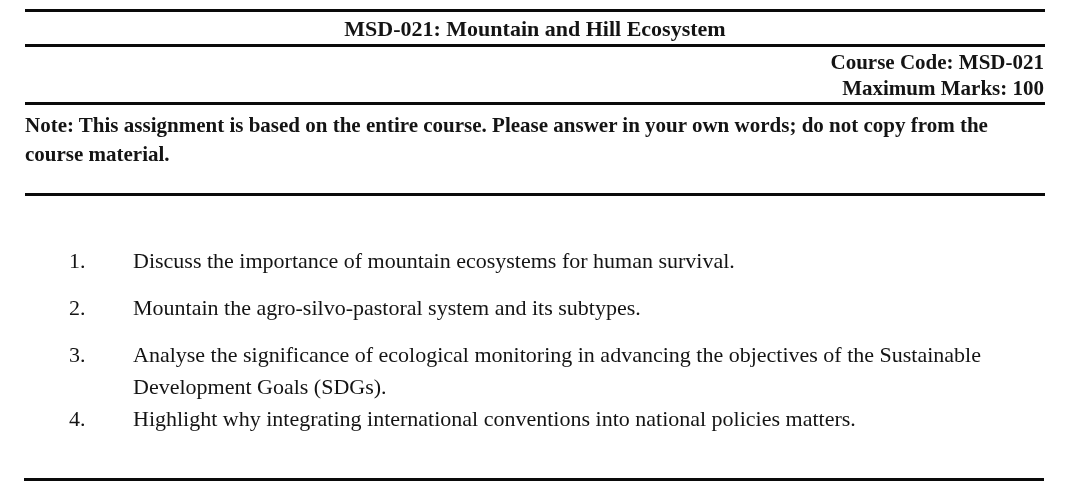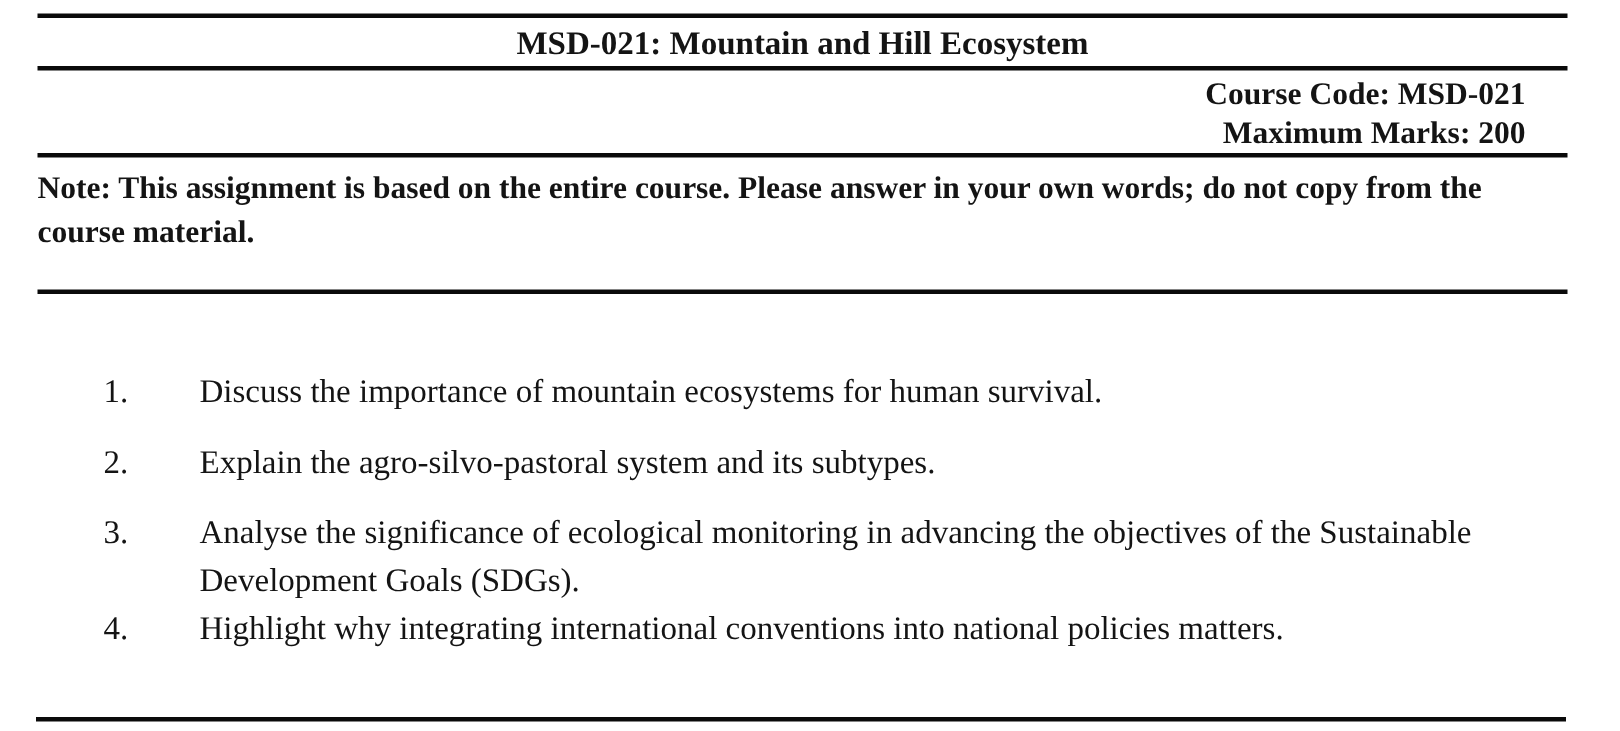--- a/index.html
+++ b/index.html
@@ -27,21 +27,21 @@
     font-weight: bold;
     font-size: 22px;
     line-height: 31px;
     padding: 1px 35px 0 25px;
   }
   .header-right {
     text-align: right;
     font-weight: bold;
     font-size: 21px;
     line-height: 26px;
-    padding: 2px 63px 1px 25px;
+    padding: 2px 36px 1px 25px;
   }
   .header-right div { white-space: nowrap; }
   .note-block {
     font-weight: bold;
     font-size: 21px;
     line-height: 29px;
     padding: 6px 58px 24px 25px;
   }
   .note-block .note-para { margin: 0; font-family: Liberation Serif, serif; }
   .questions {
@@ -74,41 +74,41 @@
 <div class="page">
 
   <div class="rule rule-top"></div>
 
   <div class="doc-title">MSD-021: Mountain and Hill Ecosystem</div>
 
   <div class="rule"></div>
 
   <div class="header-right">
     <div>Course Code: MSD-021</div>
-    <div>Maximum Marks: 200</div>
+    <div>Maximum Marks: 100</div>
   </div>
 
   <div class="rule"></div>
 
   <div class="note-block">
     <p class="note-para">Note: This assignment is based on the entire course. Please answer in your own words; do not copy from the course material.</p>
   </div>
 
   <div class="rule"></div>
 
   <div class="questions">
 
     <div class="q-row gap">
       <div class="q-num">1.</div>
       <div class="q-text">Discuss the importance of mountain ecosystems for human survival.</div>
     </div>
 
     <div class="q-row gap">
       <div class="q-num">2.</div>
-      <div class="q-text">Explain the agro-silvo-pastoral system and its subtypes.</div>
+      <div class="q-text">Mountain the agro-silvo-pastoral system and its subtypes.</div>
     </div>
 
     <div class="q-row">
       <div class="q-num">3.</div>
       <div class="q-text">Analyse the significance of ecological monitoring in advancing the objectives of the Sustainable Development Goals (SDGs).</div>
     </div>
 
     <div class="q-row">
       <div class="q-num">4.</div>
       <div class="q-text">Highlight why integrating international conventions into national policies matters.</div>

